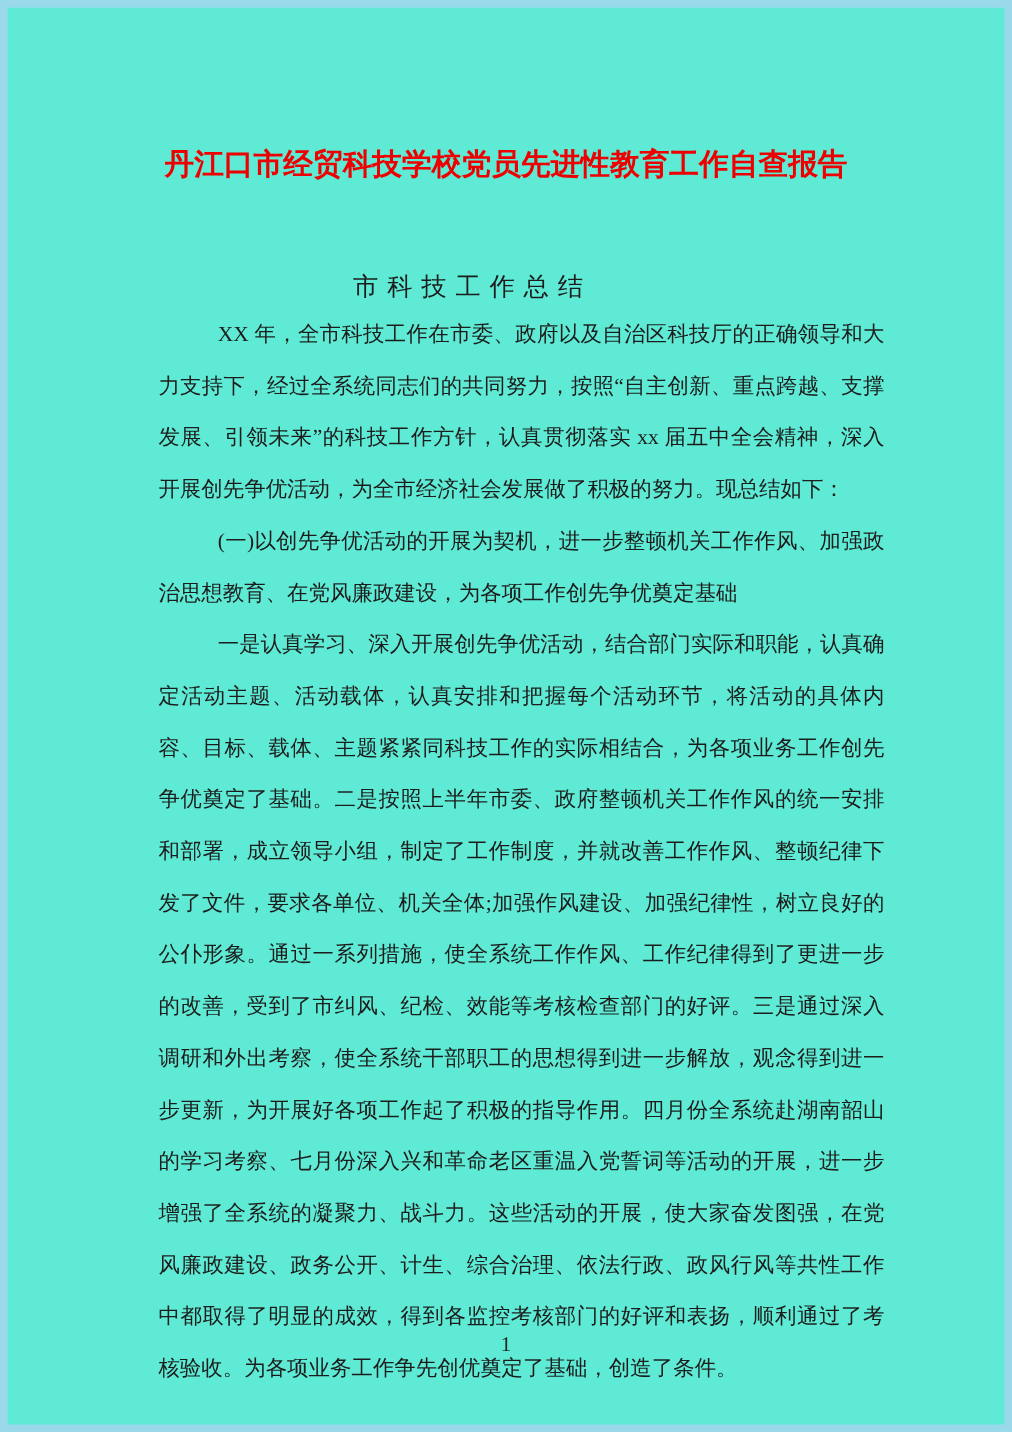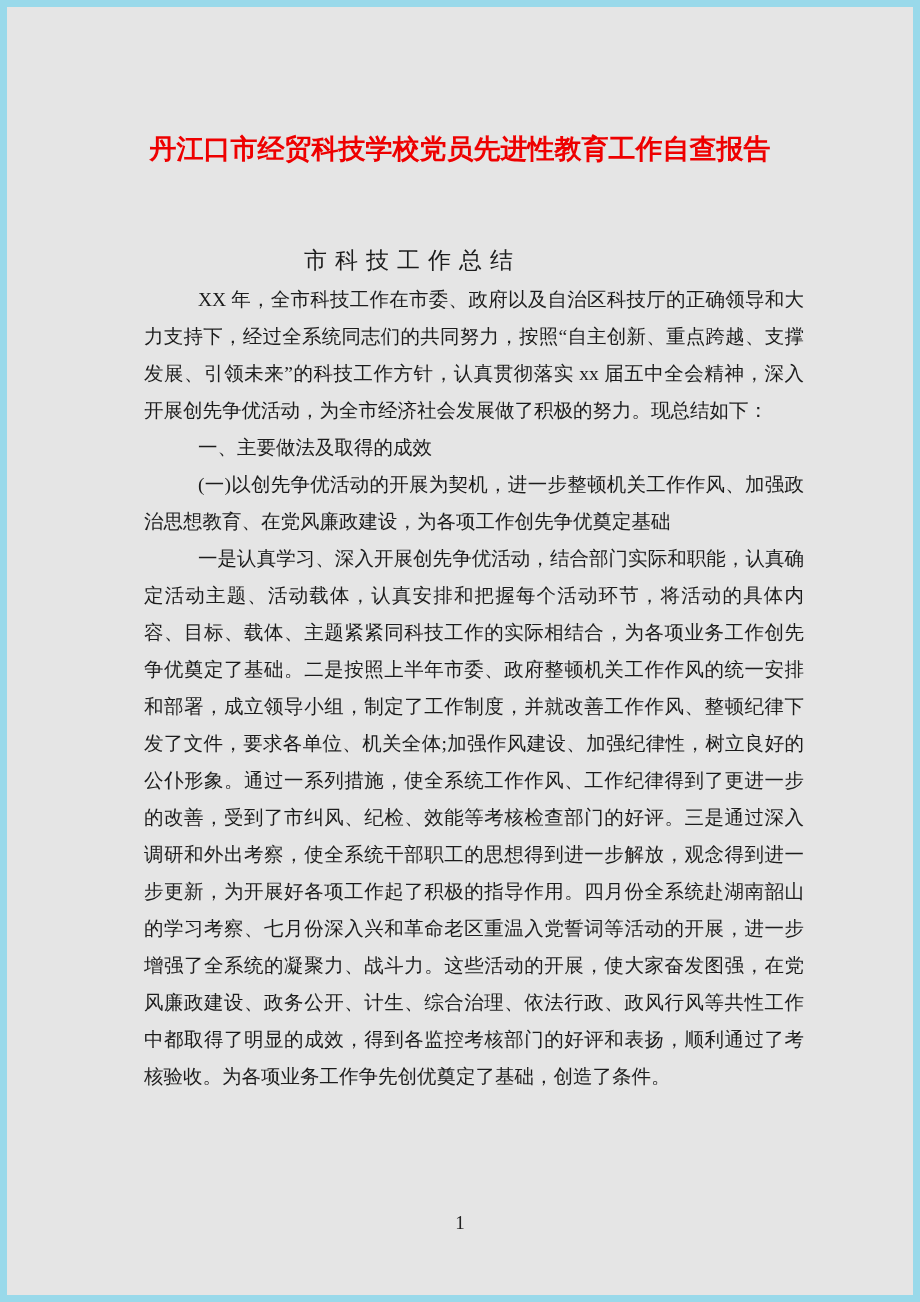--- a/index.html
+++ b/index.html
@@ -5,56 +5,56 @@
   html, body {
     margin: 0;
     padding: 0;
     background: #ffffff;
   }
   .page {
     position: relative;
     width: 920px;
     height: 1302px;
     box-sizing: border-box;
-    background: #e5e5e5;
+    background: #5eead4;
     border: 7px solid #99d9ea;
     overflow: hidden;
     font-family: "Liberation Serif", "DejaVu Serif", serif;
   }
   .doc-title {
     position: absolute;
     top: 121px;
     left: 0;
     width: 100%;
     text-align: center;
     font-size: 27px;
     font-weight: bold;
     letter-spacing: 0px;
     color: #ee0000;
     line-height: 42px;
     white-space: nowrap;
   }
   .subtitle {
     position: absolute;
     top: 238px;
-    left: 297px;
+    left: 314px;
     font-size: 23px;
     letter-spacing: 8px;
     color: #1c1c1c;
     line-height: 32px;
     white-space: nowrap;
     font-family: Liberation Serif, serif;
   }
   .body-text {
     position: absolute;
     top: 274px;
     left: 137px;
     width: 660px;
     font-size: 19.5px;
-    line-height: 37px;
+    line-height: 47px;
     color: #1c1c1c;
     text-align: justify;
   }
   .body-text p {
     margin: 0;
     padding: 0;
     text-indent: 54px;
   }
   .page-number {
     position: absolute;
@@ -71,20 +71,19 @@
 <body>
 
 <div class="page">
 
   <div class="doc-title">丹江口市经贸科技学校党员先进性教育工作自查报告</div>
 
   <div class="subtitle">市科技工作总结</div>
 
   <div class="body-text">
     <p>XX 年，全市科技工作在市委、政府以及自治区科技厅的正确领导和大力支持下，经过全系统同志们的共同努力，按照“自主创新、重点跨越、支撑发展、引领未来”的科技工作方针，认真贯彻落实 xx 届五中全会精神，深入开展创先争优活动，为全市经济社会发展做了积极的努力。现总结如下：</p>
-    <p>一、主要做法及取得的成效</p>
     <p>(一)以创先争优活动的开展为契机，进一步整顿机关工作作风、加强政治思想教育、在党风廉政建设，为各项工作创先争优奠定基础</p>
     <p>一是认真学习、深入开展创先争优活动，结合部门实际和职能，认真确定活动主题、活动载体，认真安排和把握每个活动环节，将活动的具体内容、目标、载体、主题紧紧同科技工作的实际相结合，为各项业务工作创先争优奠定了基础。二是按照上半年市委、政府整顿机关工作作风的统一安排和部署，成立领导小组，制定了工作制度，并就改善工作作风、整顿纪律下发了文件，要求各单位、机关全体;加强作风建设、加强纪律性，树立良好的公仆形象。通过一系列措施，使全系统工作作风、工作纪律得到了更进一步的改善，受到了市纠风、纪检、效能等考核检查部门的好评。三是通过深入调研和外出考察，使全系统干部职工的思想得到进一步解放，观念得到进一步更新，为开展好各项工作起了积极的指导作用。四月份全系统赴湖南韶山的学习考察、七月份深入兴和革命老区重温入党誓词等活动的开展，进一步增强了全系统的凝聚力、战斗力。这些活动的开展，使大家奋发图强，在党风廉政建设、政务公开、计生、综合治理、依法行政、政风行风等共性工作中都取得了明显的成效，得到各监控考核部门的好评和表扬，顺利通过了考核验收。为各项业务工作争先创优奠定了基础，创造了条件。</p>
   </div>
 
   <div class="page-number">1</div>
 
 </div>
 
 </body></html>

